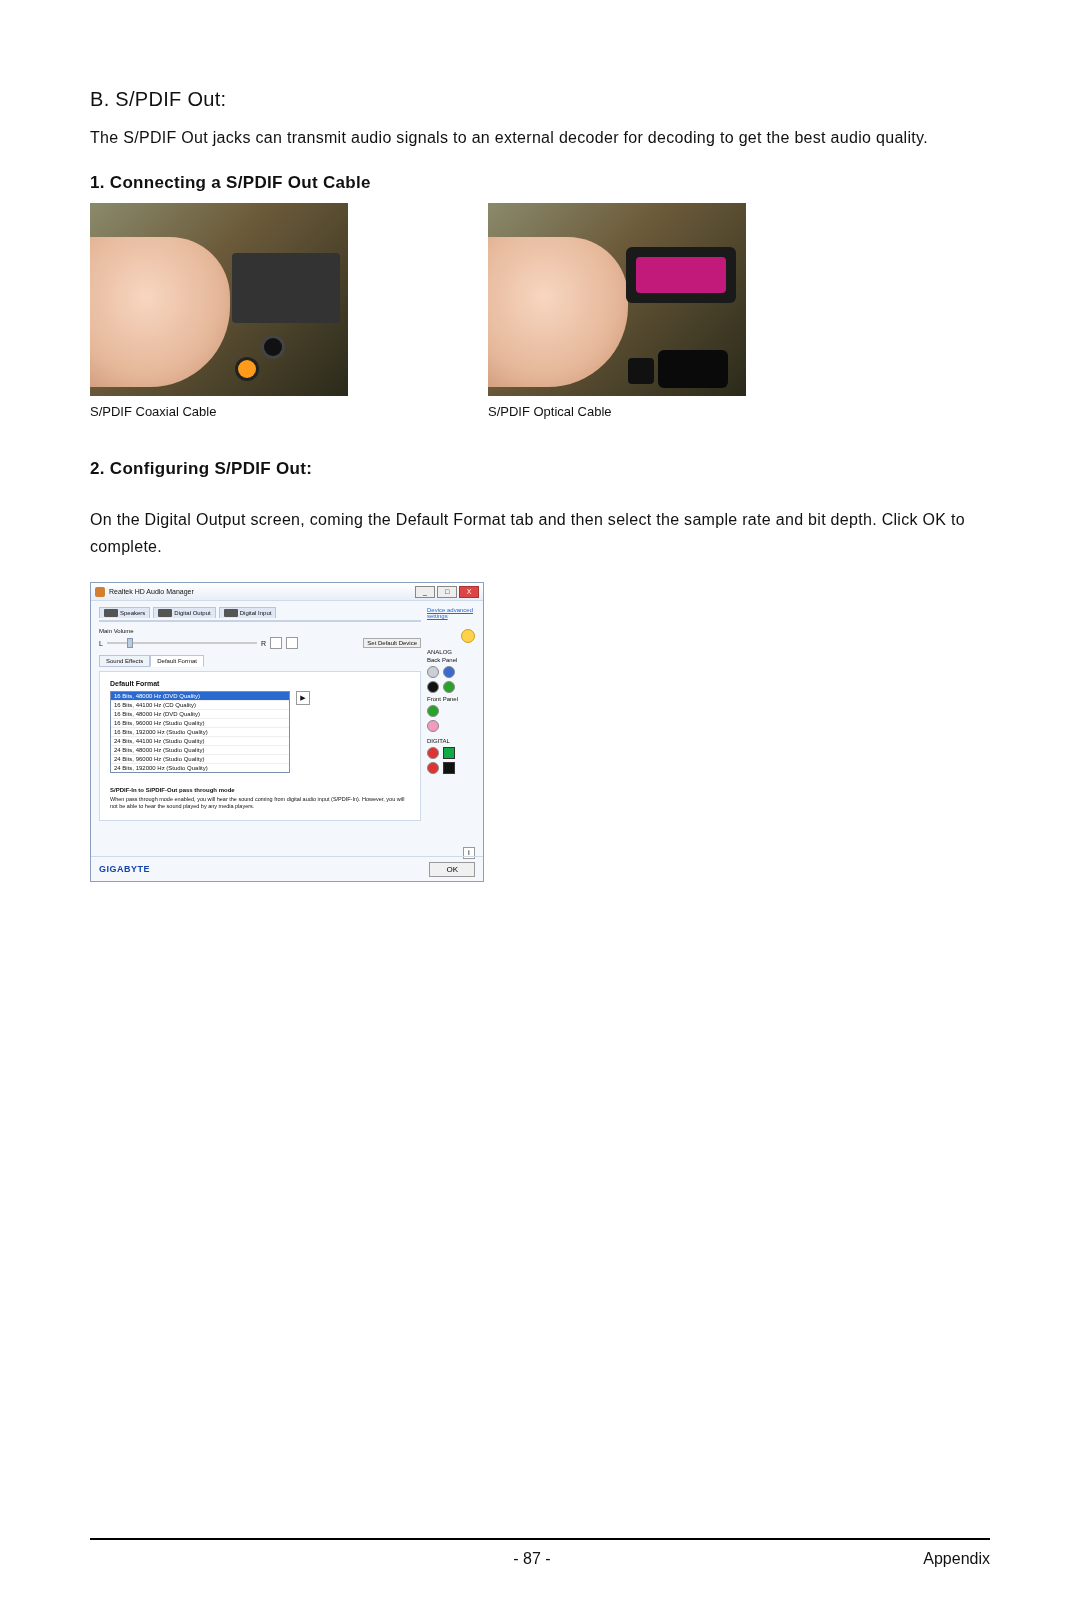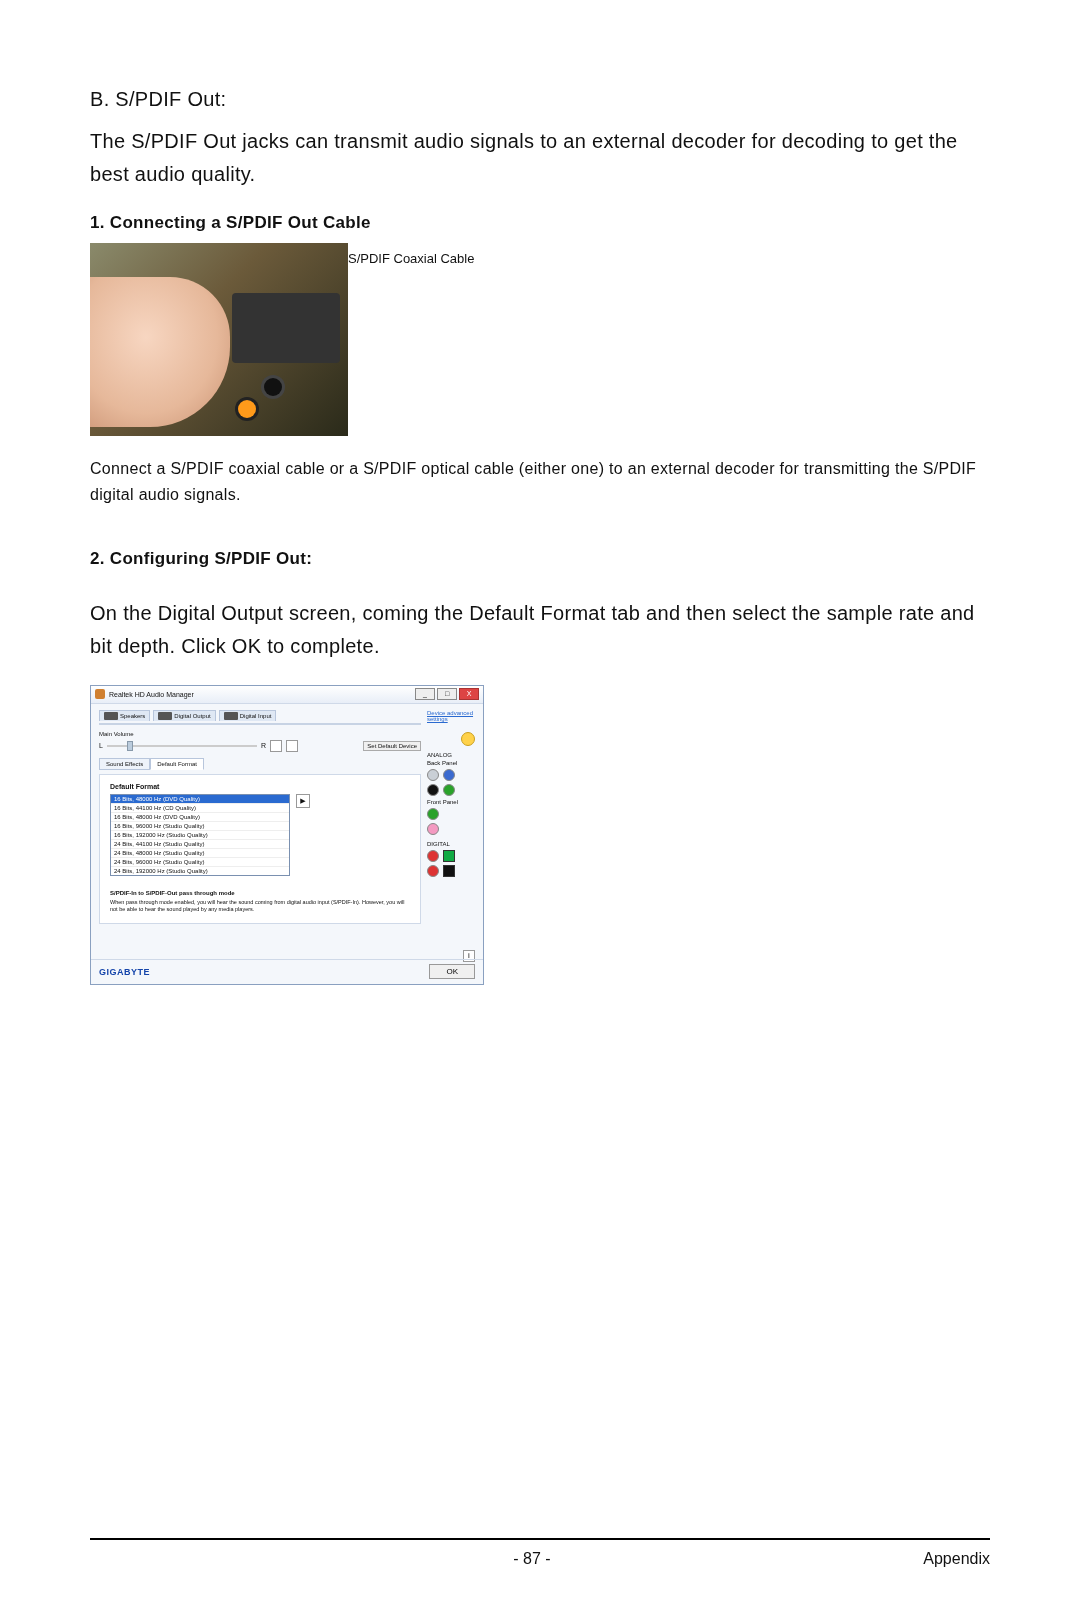--- a/index.html
+++ b/index.html
@@ -1,25 +1,25 @@
 <!DOCTYPE html>
 <html><head>
 <meta charset="utf-8">
 <style>
   * { box-sizing: border-box; margin: 0; padding: 0; }
   html, body { width: 1080px; height: 1604px; background: #fff; font-family: Arial, Helvetica, sans-serif; color: #111; }
   .page { position: relative; width: 1080px; height: 1604px; padding: 88px 90px 30px 90px; }
 
   .section-title { font-size: 20px; font-weight: 400; margin-bottom: 14px; letter-spacing: 0.3px; }
-  .body-text { font-size: 20px; line-height: 1.65; letter-spacing: 0.3px; margin-bottom: 22px; }
+  .body-text { font-size: 16px; line-height: 1.65; letter-spacing: 0.3px; margin-bottom: 22px; }
   .sub-title { font-size: 17px; margin-bottom: 10px; letter-spacing: 0.3px; }
   .sub-title2 { font-size: 17px; margin-top: 40px; margin-bottom: 28px; letter-spacing: 0.3px; }
 
   .image-row { display: flex; gap: 140px; margin-bottom: 8px; }
-  .image-col { display: flex; }
+  .image-col { display: flex; flex-direction: column; }
   .photo-left, .photo-right { width: 258px; height: 193px; background: linear-gradient(135deg,#8a8a6b 0%, #6b5a3a 40%, #2a2a1a 100%); position: relative; overflow: hidden; }
 
   
   .hand { position: absolute; left: 0; top: 34px; width: 140px; height: 150px; background: radial-gradient(ellipse at 40% 40%, #f7d6c1 0%, #e6b89a 60%, #c89070 100%); border-bottom-right-radius: 80px; border-top-right-radius: 60px; }
   
   .conn { position: absolute; right: 8px; top: 50px; width: 108px; height: 70px; background: #333; border-radius: 4px; }
   .rca1 { position: absolute; left: 148px; bottom: 18px; width: 18px; height: 18px; border-radius: 50%; background: #ff9a1a; box-shadow: 0 0 0 3px #222; }
   .rca2 { position: absolute; left: 174px; bottom: 40px; width: 18px; height: 18px; border-radius: 50%; background: #111; box-shadow: 0 0 0 3px #444; }
 
   
@@ -96,23 +96,31 @@
   <div class="image-row">
     <div class="image-col">
       <div class="photo-left">
         <div class="hand"></div>
         <div class="conn"></div>
         <div class="rca1"></div>
         <div class="rca2"></div>
       </div>
       <div class="caption">S/PDIF Coaxial Cable</div>
     </div>
+    <div class="image-col">
+      <div class="photo-right">
+        <div class="hand"></div>
+        <div class="dsub"></div>
+        <div class="optjack"></div>
+        <div class="serial"></div>
+      </div>
+      <div class="caption">S/PDIF Optical Cable</div>
+    </div>
   </div>
 
-  <p class="body-text2">Connect a S/PDIF coaxial cable or a S/PDIF optical cable (either one) to an external decoder for transmitting the S/PDIF digital audio signals.</p>
 
   <h3 class="sub-title2">2. Configuring S/PDIF Out:</h3>
 
   <p class="body-text">
     <span>On the </span><span class="emph">Digital Output</span><span> screen, coming the </span><span class="emph">Default Format</span><span> tab and then select the sample rate and bit depth. Click </span><span class="emph">OK</span><span> to complete.</span>
   </p>
 
   <div class="win">
     <div class="titlebar">
       <div class="titlebar-left">

